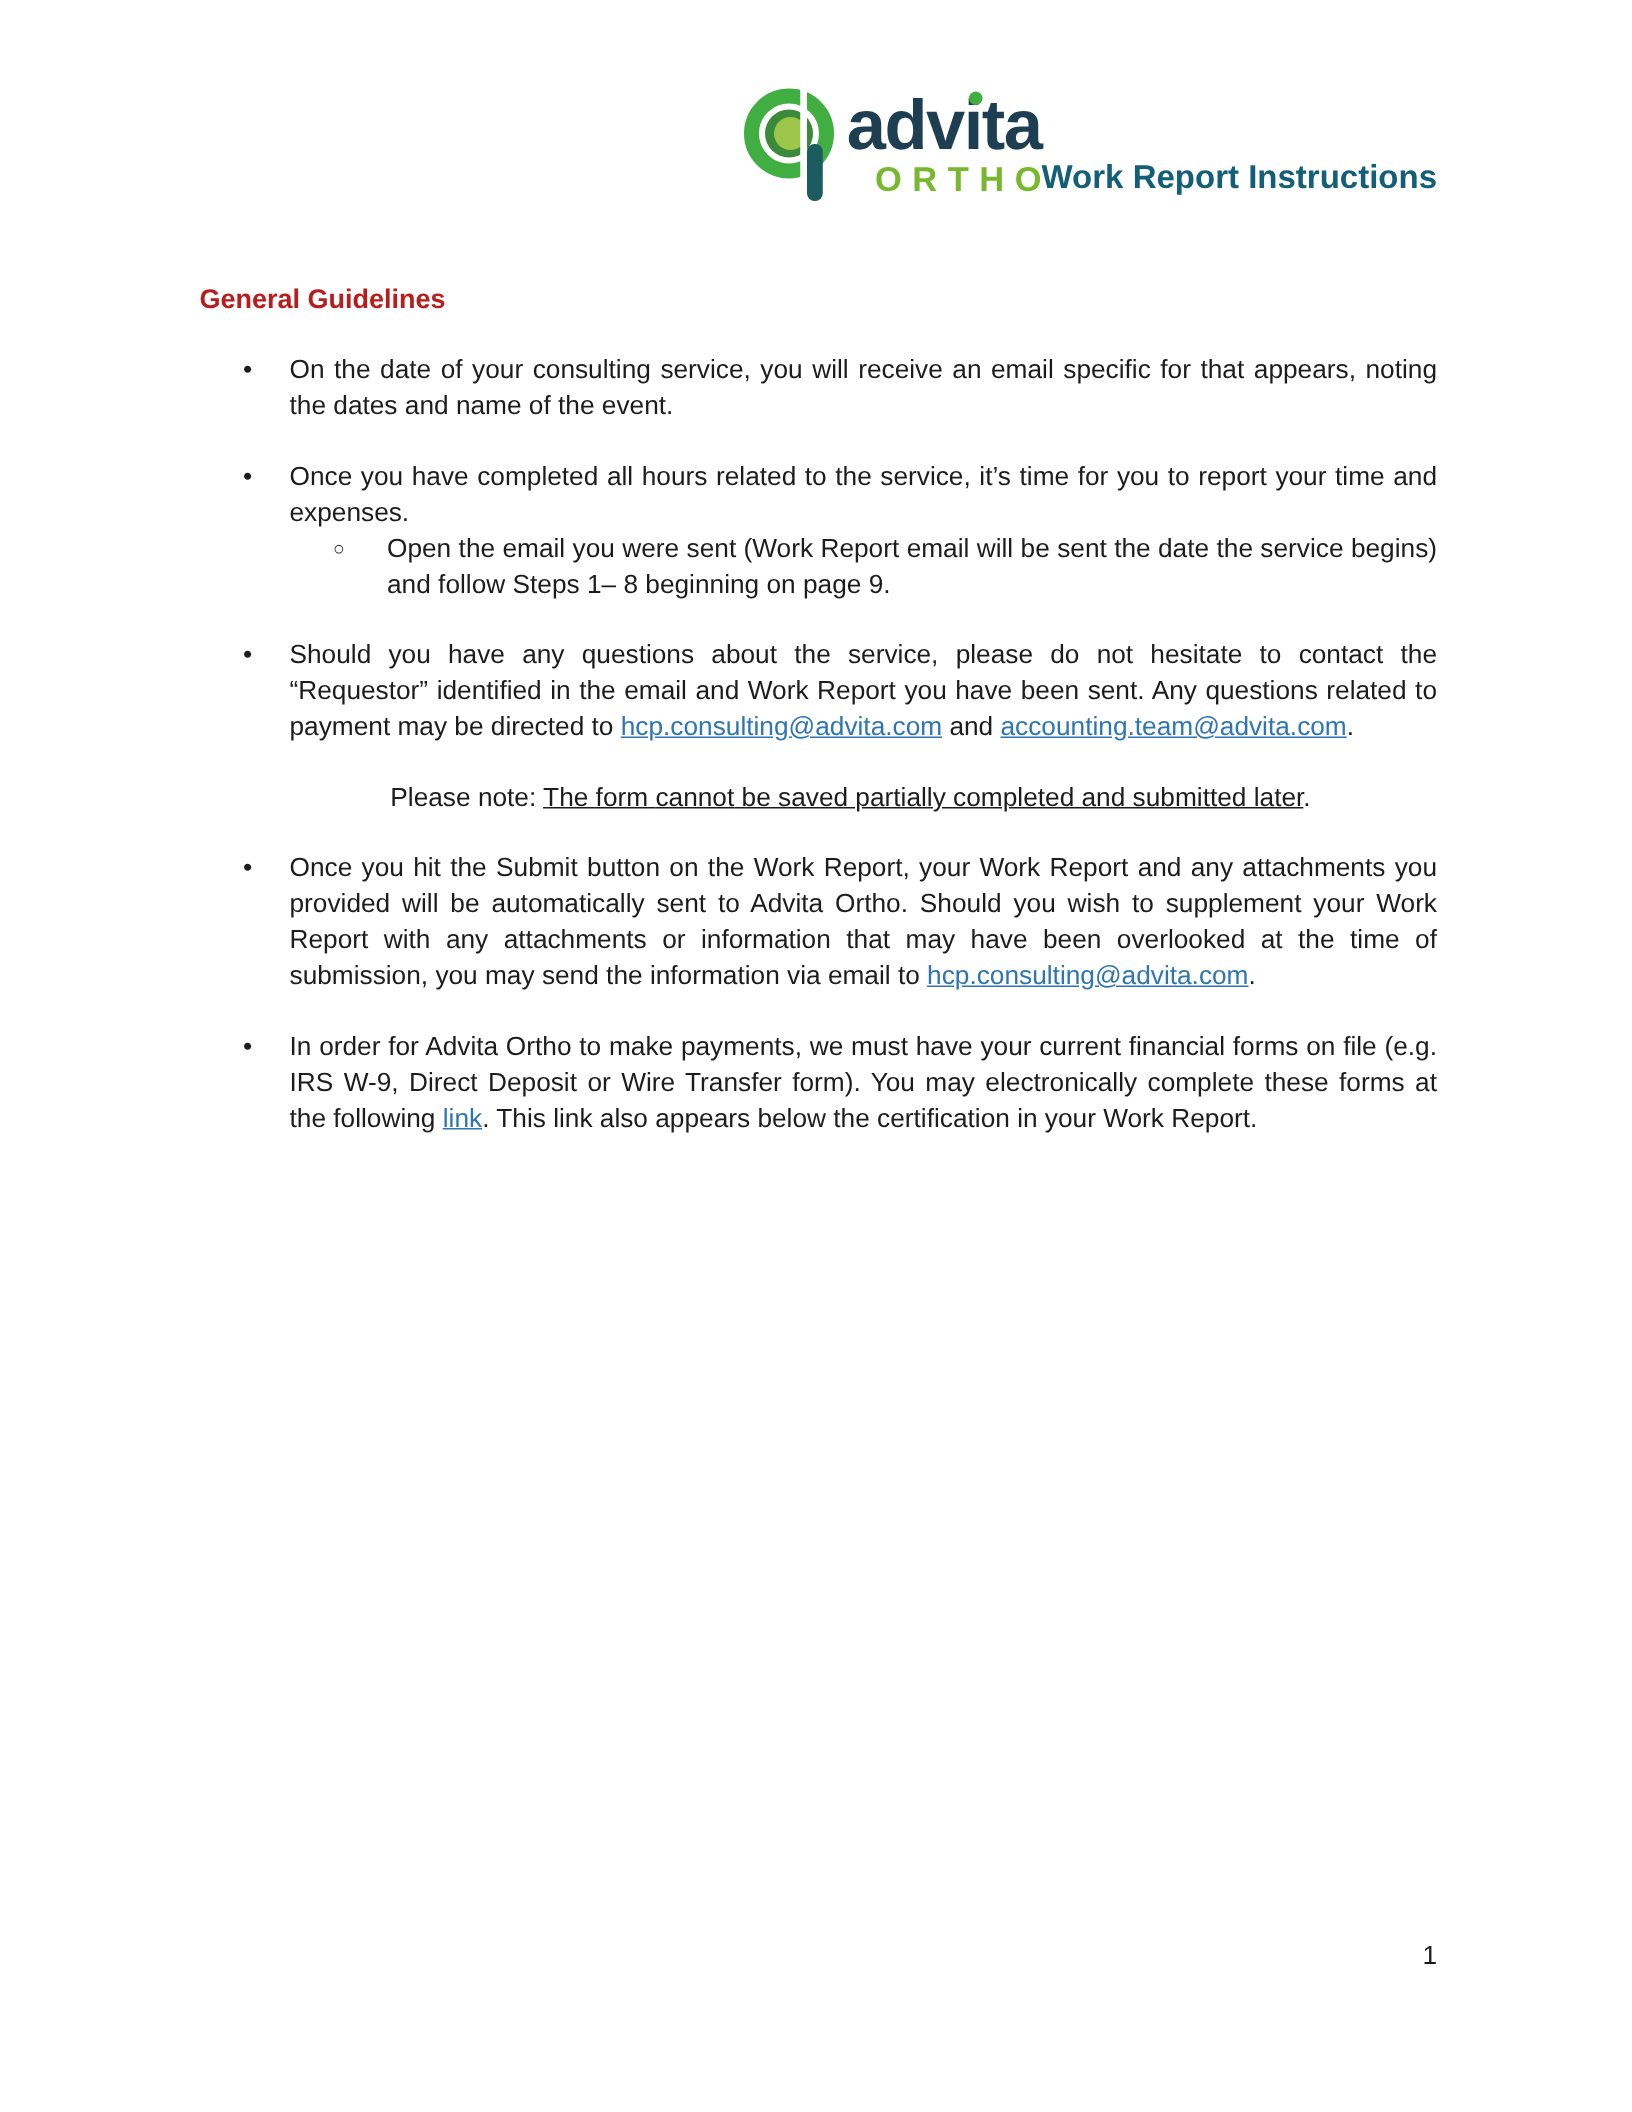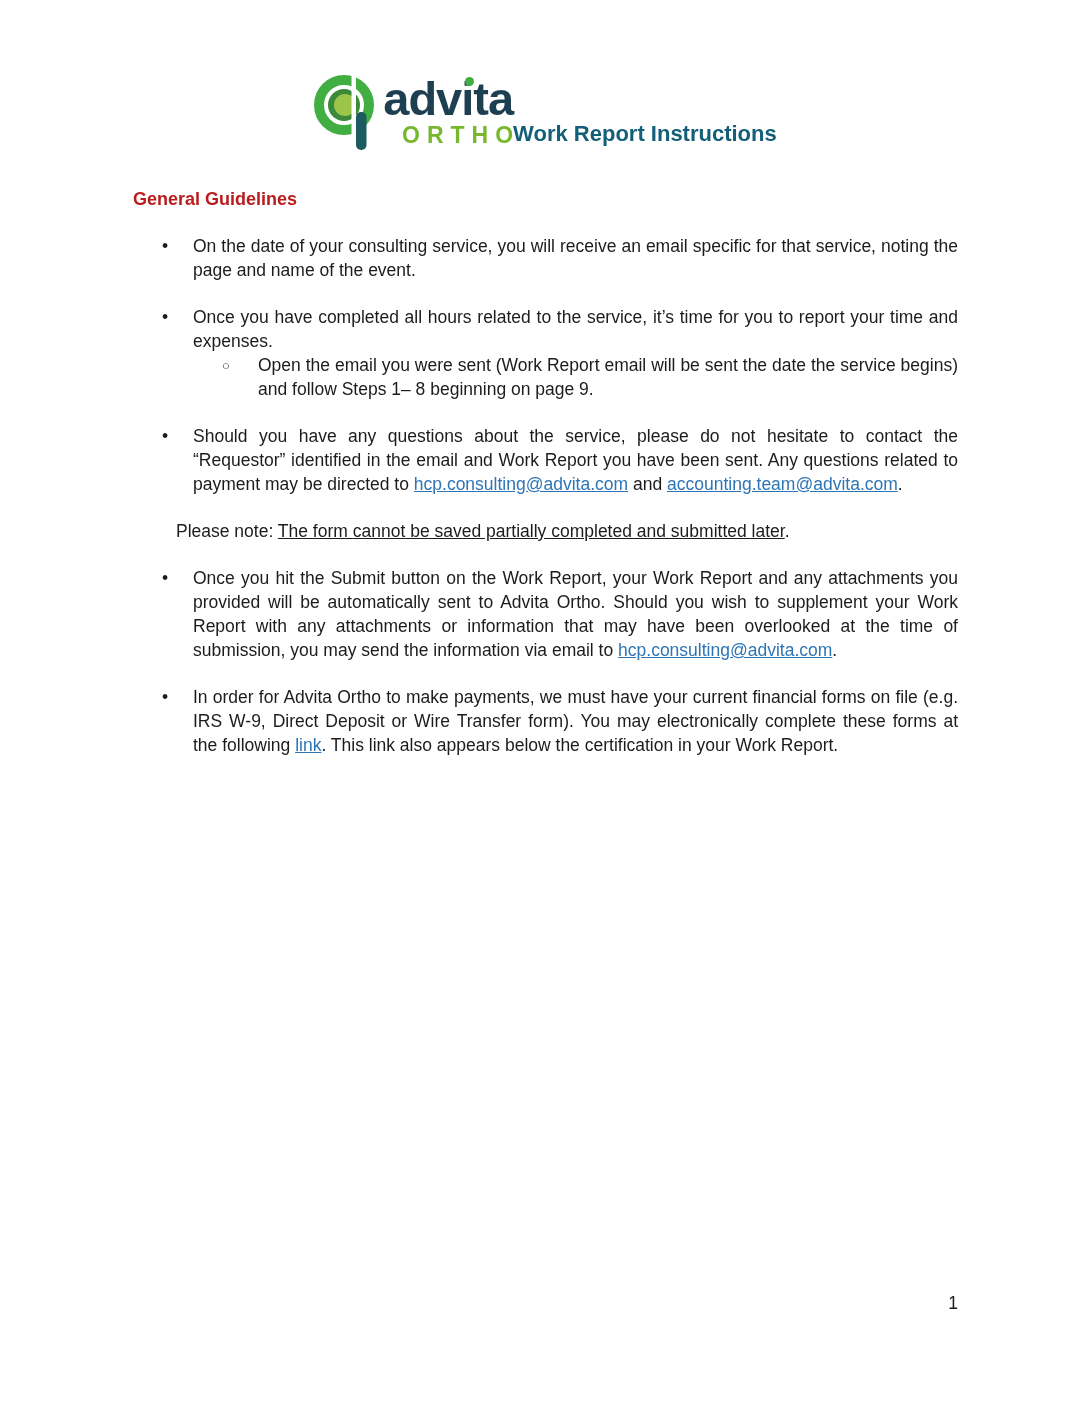--- a/index.html
+++ b/index.html
@@ -10,23 +10,22 @@
     background: #ffffff;
     font-family: "Liberation Sans", sans-serif;
     color: #1c1c1c;
     overflow: hidden;
   }
   
   .header {
     position: absolute;
     left: 133px; right: 128px; top: 58px;
     display: flex;
-    justify-content: center;
+    justify-content: flex-end;
     align-items: flex-start;
-    margin-top: 16px;
   }
   .logo { display: flex; gap: 9px; }
   .logo-icon { width: 60px; height: 78px; flex: 0 0 auto; }
   .logo-text { display: flex; flex-direction: column; }
   .brand {
     position: relative;
     font-size: 47px;
     font-weight: 700;
     letter-spacing: -1px;
     line-height: 50px;
@@ -77,21 +76,21 @@
   .block.tight { margin-bottom: 0; }
   .block.bullet { padding-left: 60px; }
   .block.bullet > .marker {
     position: absolute; left: 29px; top: 0;
   }
   .block.subbullet { padding-left: 125px; }
   .block.subbullet > .marker {
     position: absolute; left: 89px; top: 1px;
     font-size: 13px;
   }
-  .block.note { margin-left: 43px; text-align: left; }
+  .block.note { margin-left: 43px; text-align: center; }
   .runs .b { font-weight: 400; }
   .runs .u { text-decoration: underline; }
   a.link {
     color: var(--link-color);
     text-decoration: underline;
     cursor: pointer;
   }
   
   .footer {
     position: absolute;
@@ -122,21 +121,21 @@
         </span>
         <span class="division">ORTHO</span>
       </div>
     </div>
     <h1 class="doc-title">Work Report Instructions</h1>
   </div>
 
   <div class="main">
     <h2 class="section-heading">General Guidelines</h2>
     <div id="blocks">
-        <div class="block bullet"><span class="marker">•</span><span class="runs"><span>On the date of your consulting service, you will receive an email specific for that service, noting the page and name of the event.</span></span></div>
+        <div class="block bullet"><span class="marker">•</span><span class="runs"><span>On the date of your consulting service, you will receive an email specific for that appears, noting the dates and name of the event.</span></span></div>
         <div class="block bullet tight"><span class="marker">•</span><span class="runs"><span>Once you have completed all hours related to the service, it’s time for you to report your time and expenses.</span></span></div>
         <div class="block subbullet"><span class="marker">○</span><span class="runs"><span>Open the email you were sent (Work Report email will be sent the date the service begins) and follow </span><span class="b">Steps 1– 8</span><span> beginning on page 9.</span></span></div>
         <div class="block bullet"><span class="marker">•</span><span class="runs"><span>Should you have any questions about the service, please do not hesitate to contact the </span><span class="b">“Requestor”</span><span> identified in the email and Work Report you have been sent. Any questions related to payment may be directed to </span><a class="link">hcp.consulting@advita.com</a><span> and </span><a class="link">accounting.team@advita.com</a><span>.</span></span></div>
         <div class="block note"><span class="runs"><span class="b">Please note: </span><span class="u">The form </span><span class="b u">cannot</span><span class="u"> be saved partially completed and submitted later</span><span>.</span></span></div>
         <div class="block bullet"><span class="marker">•</span><span class="runs"><span>Once you hit the </span><span class="b">Submit</span><span> button on the Work Report, your Work Report and any attachments you provided will be automatically sent to Advita Ortho. Should you wish to supplement your Work Report with any attachments or information that may have been overlooked at the time of submission, you may send the information via email to </span><a class="link">hcp.consulting@advita.com</a><span>.</span></span></div>
         <div class="block bullet"><span class="marker">•</span><span class="runs"><span>In order for Advita Ortho to make payments, we must have your current financial forms on file (e.g. IRS W-9, Direct Deposit or Wire Transfer form). You may electronically complete these forms at the following </span><a class="link">link</a><span>. This link also appears below the certification in your Work Report.</span></span></div>
       </div>
   </div>
 
   <div class="footer">

